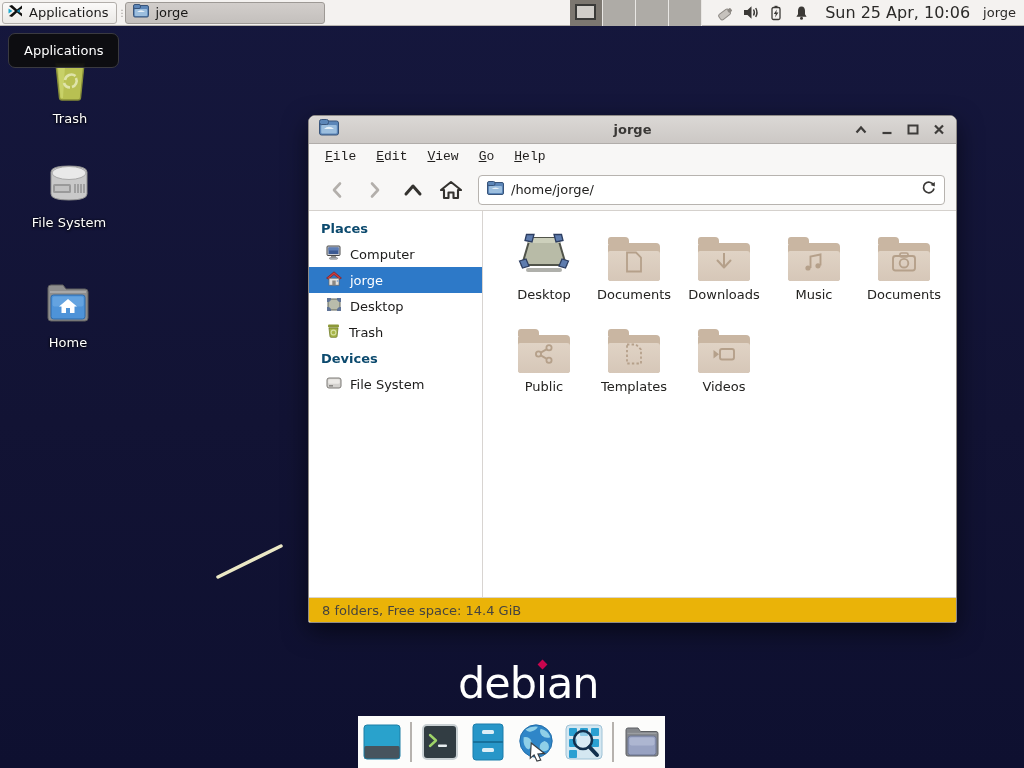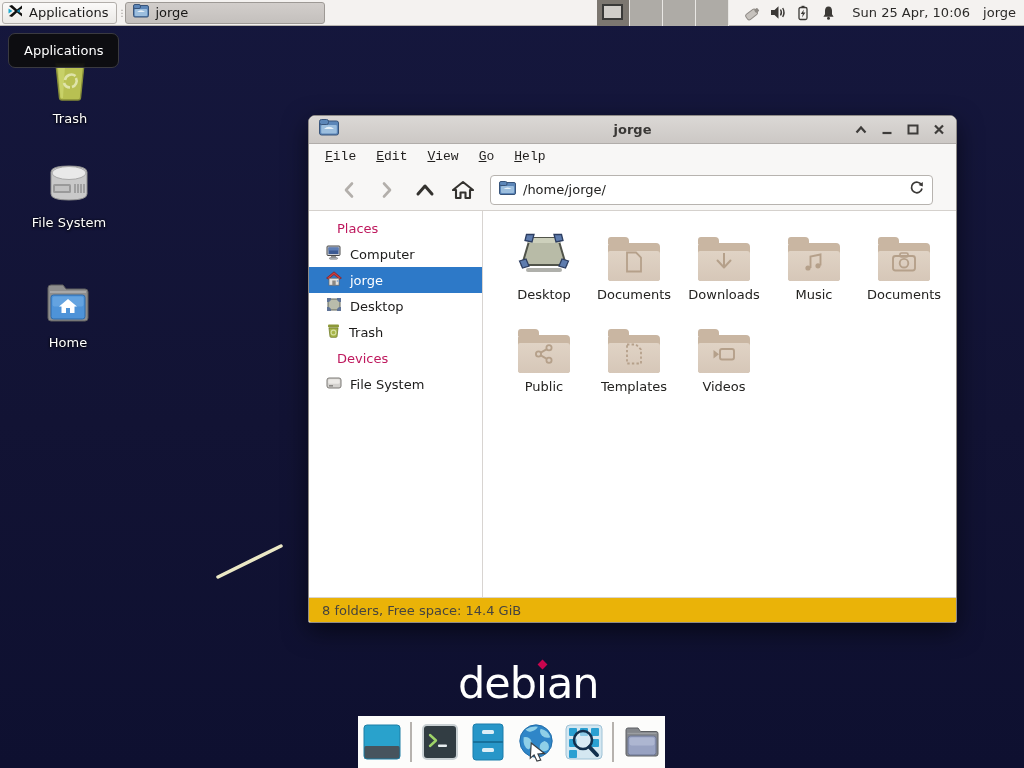--- a/index.html
+++ b/index.html
@@ -30,21 +30,21 @@
   }
   .panel-right { margin-left:auto; display:flex; align-items:center; gap:7px; }
   .pager { display:flex; height:26px; margin-right:8px; }
   .pager .ws { width:33px; height:26px; background:#aeaba6; border-right:1px solid #e9e7e4; position:relative; }
   .pager .ws.active { background:#7c7770; }
   .pager .ws.active .mini-win {
     position:absolute; left:5px; top:4px; width:21px; height:16px;
     background:#d1cec9; border:2px solid #3a3a38;
   }
   .tray-ico { width:18px; height:17px; display:flex; align-items:center; justify-content:center; }
-  .clock { font-size:13px; color:#2b2a28; padding:0 6px 0 8px; white-space:nowrap; }
+  .clock { font-size:16px; color:#2b2a28; padding:0 6px 0 8px; white-space:nowrap; }
   .pusername { font-size:13px; color:#2b2a28; padding-right:4px; }
 
   
   .tooltip {
     position:absolute; left:8px; top:33px; z-index:50;
     background:rgba(13,13,15,0.94); color:#fff; font-size:13px;
     padding:9px 15px; border-radius:7px; border:1px solid #3a3a40;
   }
 
   
@@ -97,35 +97,35 @@
 
   .menubar {
     height:25px; flex:0 0 25px; background:#f8f7f6; display:flex; align-items:center;
     padding-left:6px; font-size:13px; color:#211f1e;
   }
   .menu-item { padding:3px 10px;font-family:Liberation Mono, monospace; }
   .menu-item u { text-decoration:underline; }
 
   .toolbar {
     height:42px; flex:0 0 42px; background:#f8f7f6; border-bottom:1px solid #d5d1cd;
-    display:flex; align-items:center; padding:0 23px; gap:4px;
+    display:flex; align-items:center; padding:0 11px; gap:4px;
   }
   .tbtn { width:34px; height:30px; display:flex; align-items:center; justify-content:center; border-radius:3px; }
   .pathbar {
     flex:1; height:30px; margin-left:6px; background:#fff; border:1px solid #b7b3af; border-radius:4px;
     display:flex; align-items:center; padding:0 8px; gap:7px;
   }
   .pathbar .ptext { flex:1; font-size:13px; color:#232221; }
 
   .wbody { flex:1; display:flex; min-height:0; }
   .sidebar {
     width:174px; flex:0 0 174px; background:#fff; border-right:1px solid #d8d4d1;
     padding-top:4px; font-size:13px; color:#1d1c1b; overflow:hidden;
   }
-  .side-header { font-weight:normal; padding:6px 0 5px 12px; color:#be185d;margin-left:16px; }
+  .side-header { font-weight:bold; padding:6px 0 5px 12px; color:#0c4a6e; }
   .side-item { height:26px; display:flex; align-items:center; gap:8px; padding-left:17px; }
   .side-item.selected { background:#2d79c8; color:#fff; }
 
   .files {
     flex:1; background:#fff; display:flex; flex-wrap:wrap; align-content:flex-start;
     padding:12px 0 0 16px;
   }
   .file { width:90px; height:92px; display:flex; flex-direction:column; align-items:center; }
   .file .ficon { height:58px; display:flex; align-items:flex-end; justify-content:center; }
   .file .flabel { margin-top:6px; font-size:13px; color:#242321; white-space:nowrap; }

